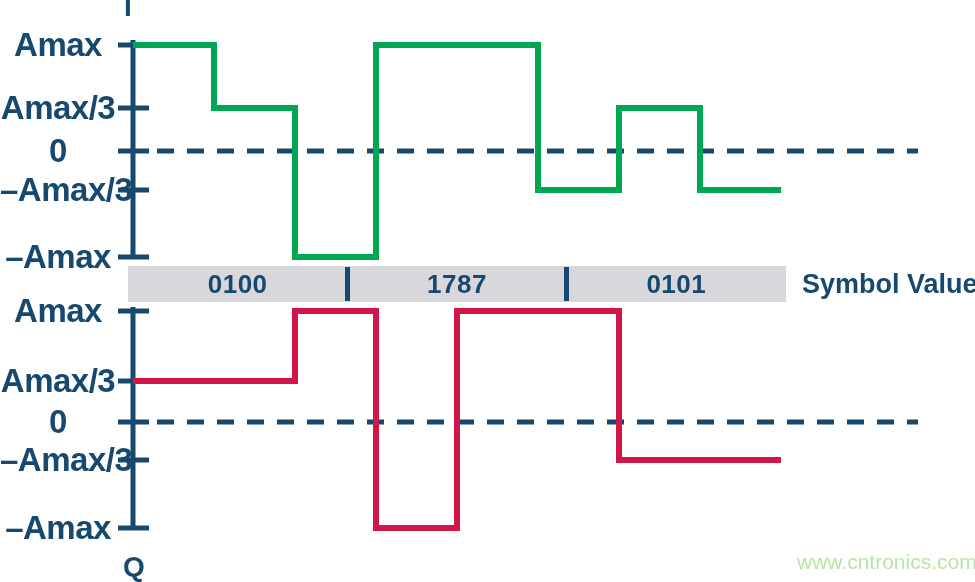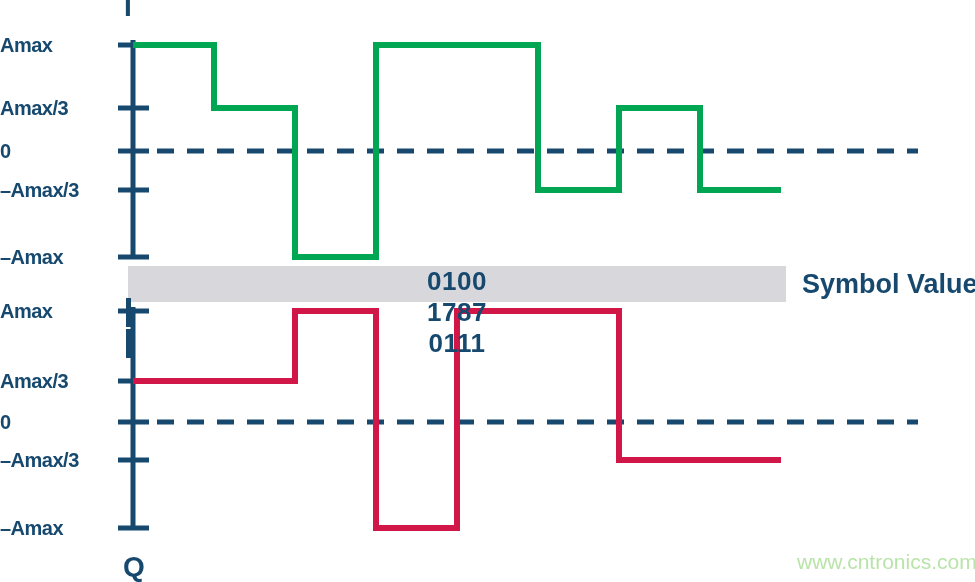--- a/index.html
+++ b/index.html
@@ -13,35 +13,35 @@
   .canvas{
     position:relative;
     width:975px;height:582px;
     background:#fff;
     overflow:hidden;
     font-family:"Liberation Sans",sans-serif;
   }
   .chart-svg{position:absolute;left:0;top:0;}
   .ylab{
     position:absolute;left:0;width:116px;
-    text-align:left;
-    font-weight:bold;font-size:20px;line-height:28px;
+    text-align:center;
+    font-weight:bold;font-size:33px;line-height:28px;
     color:var(--navy);
     white-space:nowrap;
     letter-spacing:-0.5px;
   }
   .axis-letter{
     position:absolute;
     font-weight:bold;font-size:28px;line-height:28px;
     color:var(--navy);
   }
   .symbol-band{
     position:absolute;left:128px;top:266px;width:658px;height:36px;
     background:var(--band-bg);
-    display:flex;flex-direction:column;align-items:stretch;
+    display:flex;flex-direction:row;align-items:stretch;
   }
   .symbol-cell{
     flex:1 1 0;
     display:flex;align-items:center;justify-content:center;
     font-weight:bold;font-size:26px;color:var(--navy);
     letter-spacing:0.5px;
     position:relative;
   }
   .symbol-cell:not(:first-child)::before{
     content:"";
@@ -98,21 +98,21 @@
       <div class="ylab" style="top: 297px;">Amax</div>
       <div class="ylab" style="top: 367px;">Amax/3</div>
       <div class="ylab" style="top: 408px;">0</div>
       <div class="ylab" style="top: 446px;">–Amax/3</div>
       <div class="ylab" style="top: 514px;">–Amax</div>
     </div>
 
   <div class="symbol-band" id="symbol-band">
       <div class="symbol-cell">0100</div>
       <div class="symbol-cell">1787</div>
-      <div class="symbol-cell">0111</div>
+      <div class="symbol-cell">0101</div>
     </div>
 
   <div class="symbol-values-label">Symbol Values</div>
 
   <span class="axis-letter" style="left:123px;top:553px;">Q</span>
 
   <div class="watermark">www.cntronics.com</div>
 
 </div>
 

